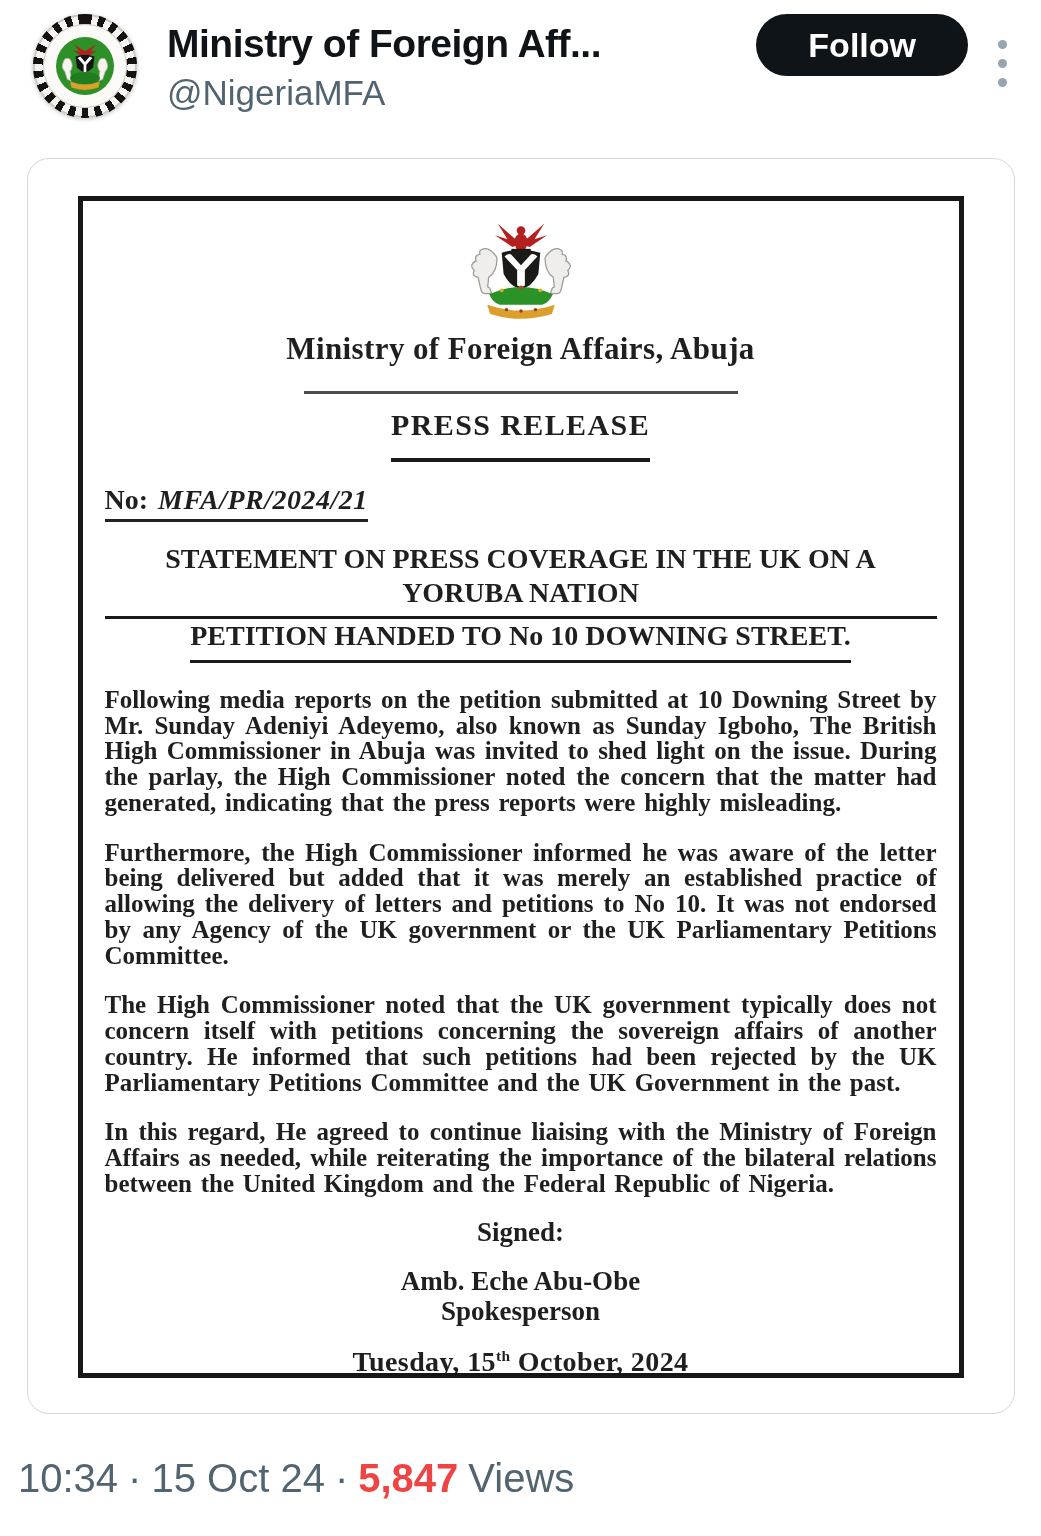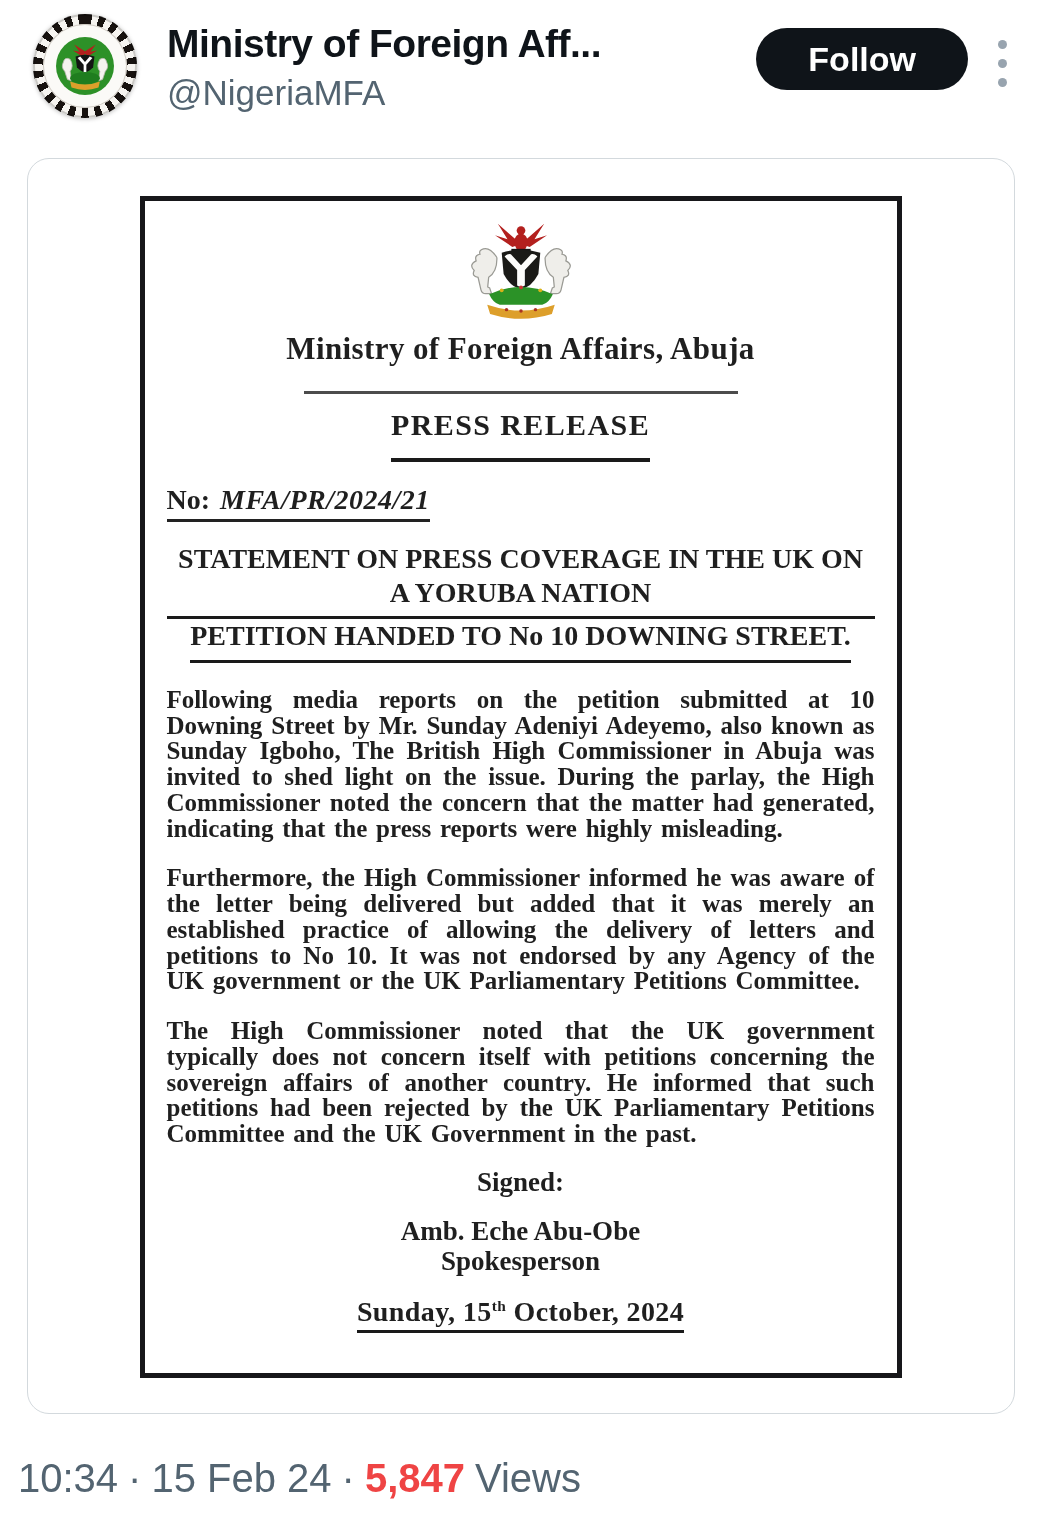--- a/index.html
+++ b/index.html
@@ -26,37 +26,37 @@
     box-shadow: inset 0 0 0 1px #cfcac2;
   }
   .avatar-green {
     width:58px; height:58px; border-radius:50%; background:#2d9128;
     display:flex; align-items:center; justify-content:center; overflow:hidden;
   }
   .id-block { margin:8px 0 0 30px; min-width:0; }
   .display-name { font-size:39px; font-weight:700; letter-spacing:-.5px; white-space:nowrap; cursor:pointer; }
   .handle { font-size:35px; color:#536471; margin-top:7px; cursor:pointer; }
   .follow-btn {
-    margin-left:auto; margin-top:14px; height:62px; padding:0 52px;
+    margin-left:auto; height:62px; padding:0 52px;
     border:none; border-radius:34px; background:#0f1419; color:#fff;
     font-family:"Liberation Sans",sans-serif; font-size:34px; font-weight:700; cursor:pointer;
   }
   .kebab { margin:26px 6px 0 30px; display:flex; flex-direction:column; gap:10px; align-items:center; cursor:pointer; }
   .kebab .dot { width:9px; height:9px; border-radius:50%; background:#98a4af; }
 
   
   .media-card {
     width:988px; height:1256px; margin:40px auto 0;
     background:#fff; border:1px solid #d3d9dd; border-radius:22px;
     padding-top:37px; overflow:hidden; cursor:pointer;
   }
 
   
   .doc-frame {
-    width:762px; height:1182px; margin:0 auto;
+    width:886px; height:1182px; margin:0 auto;
     border:5px solid #17171a; padding:12px 22px 0;
     font-family:"Liberation Serif", serif; font-weight:700; color:#1f1f1f;
     overflow:hidden;
   }
   .coat-of-arms { display:block; margin:4px auto 0; }
   .letterhead { text-align:center; font-size:31px; margin-top:4px; letter-spacing:.4px; }
   .lh-rule { width:434px; height:3px; background:#4c4c4c; margin:24px auto 0; }
   .doc-type { text-align:center; margin-top:14px; }
   .doc-type span { display:inline-block; font-size:30px; letter-spacing:1.4px; border-bottom:4px solid #1a1a1a; padding-bottom:16px; }
   .ref-line { margin-top:22px; font-size:28px; }
@@ -163,34 +163,35 @@
       </p>
 
       <h3 class="doc-title">
         <span class="t-line">STATEMENT ON PRESS COVERAGE IN THE UK ON A YORUBA NATION</span><br>
         <span class="t-line">PETITION HANDED TO No 10 DOWNING STREET.</span>
       </h3>
 
       <p class="body-para">Following media reports on the petition submitted at 10 Downing Street by Mr. Sunday Adeniyi Adeyemo, also known as Sunday Igboho, The British High Commissioner in Abuja was invited to shed light on the issue. During the parlay, the High Commissioner noted the concern that the matter had generated, indicating that the press reports were highly misleading.</p>
       <p class="body-para">Furthermore, the High Commissioner informed he was aware of the letter being delivered but added that it was merely an established practice of allowing the delivery of letters and petitions to No 10. It was not endorsed by any Agency of the UK government or the UK Parliamentary Petitions Committee.</p>
       <p class="body-para">The High Commissioner noted that the UK government typically does not concern itself with petitions concerning the sovereign affairs of another country. He informed that such petitions had been rejected by the UK Parliamentary Petitions Committee and the UK Government in the past.</p>
+      <p class="body-para">In this regard, He agreed to continue liaising with the Ministry of Foreign Affairs as needed, while reiterating the importance of the bilateral relations between the United Kingdom and the Federal Republic of Nigeria.</p>
 
       <p class="signed">Signed:</p>
 
       <div class="sig-block">
         <div>Amb. Eche Abu-Obe</div>
         <div>Spokesperson</div>
       </div>
 
       <p class="date-line">
         <span class="u">
-          <span>Sunday, 15</span><sup>th</sup><span> October, 2024</span>
+          <span>Tuesday, 15</span><sup>th</sup><span> October, 2024</span>
         </span>
       </p>
 
     </div>
   </figure>
 
   <div class="tweet-meta">
-    <span>10:34</span><span class="sep">·</span><span>15 Feb 24</span><span class="sep">·</span><span class="views-count">5,847</span><span class="views-label">Views</span>
+    <span>10:34</span><span class="sep">·</span><span>15 Oct 24</span><span class="sep">·</span><span class="views-count">5,847</span><span class="views-label">Views</span>
   </div>
 
 </div>
 
 </body></html>

